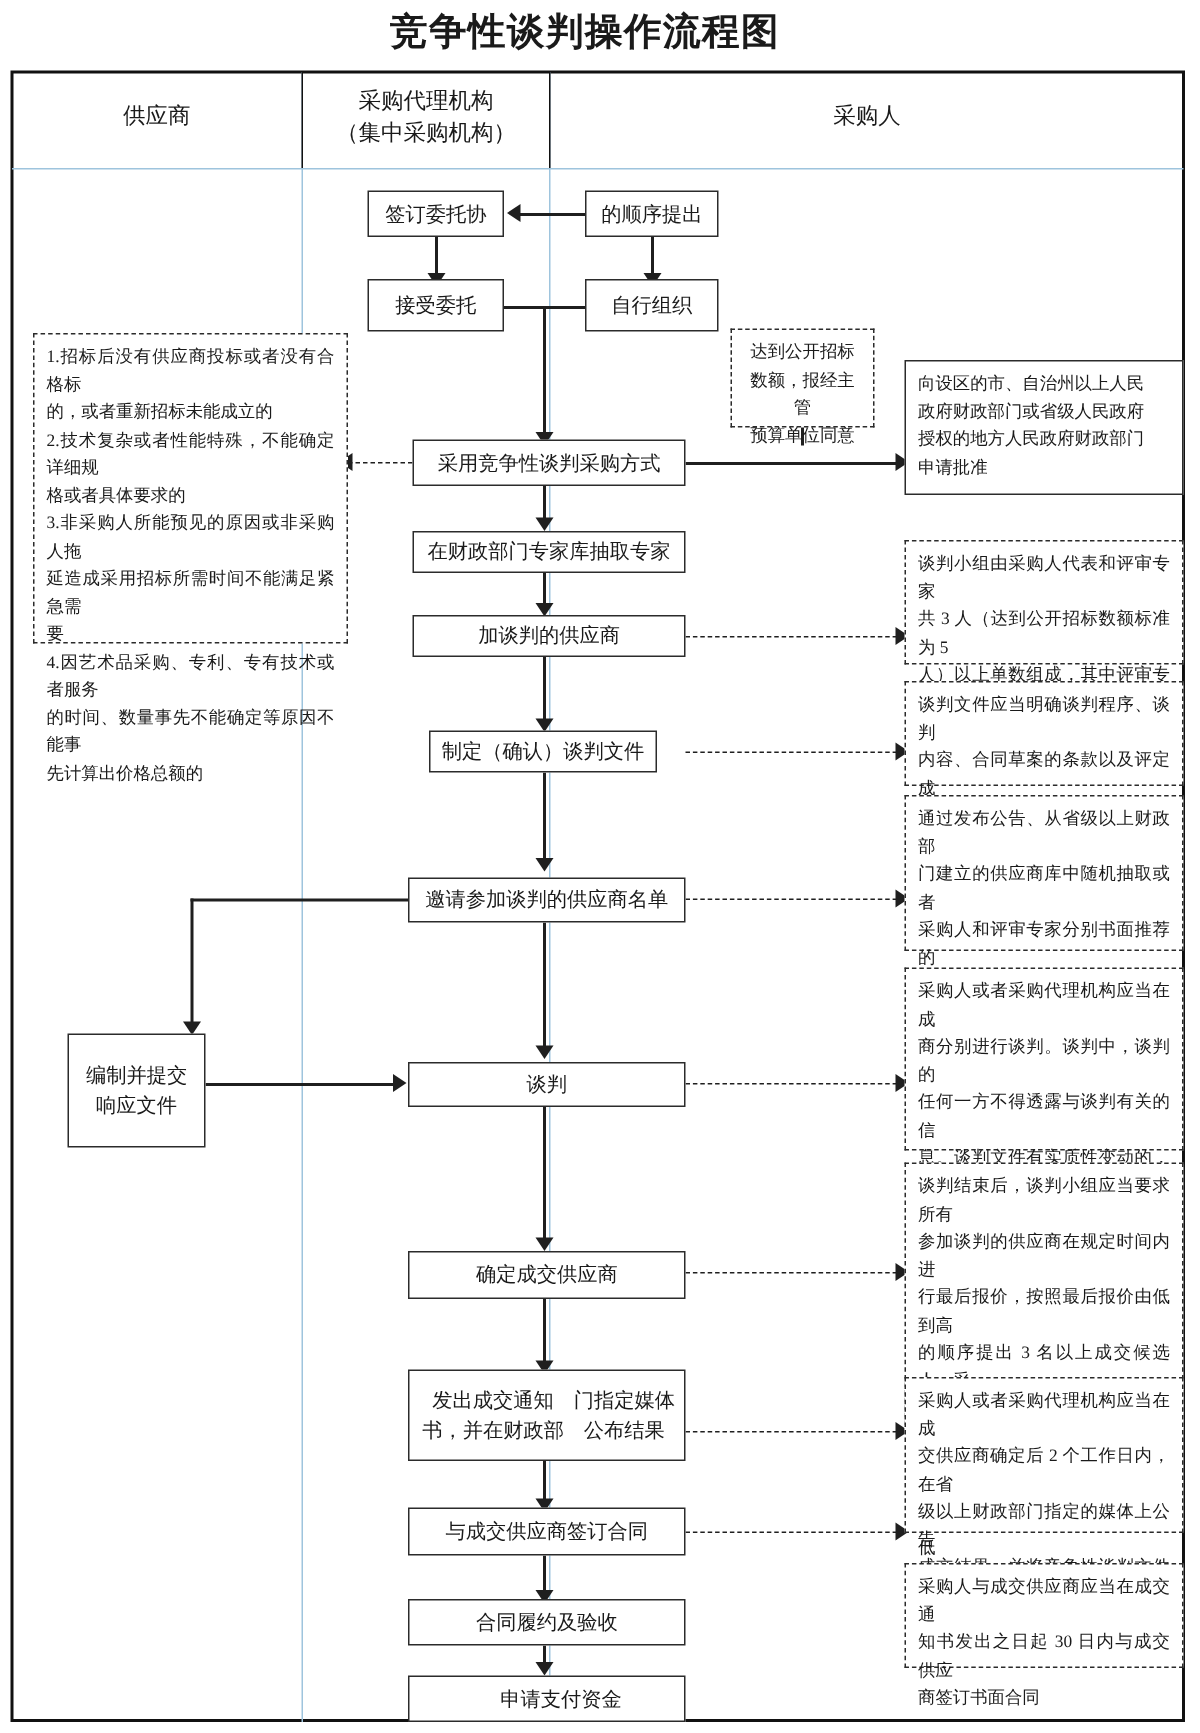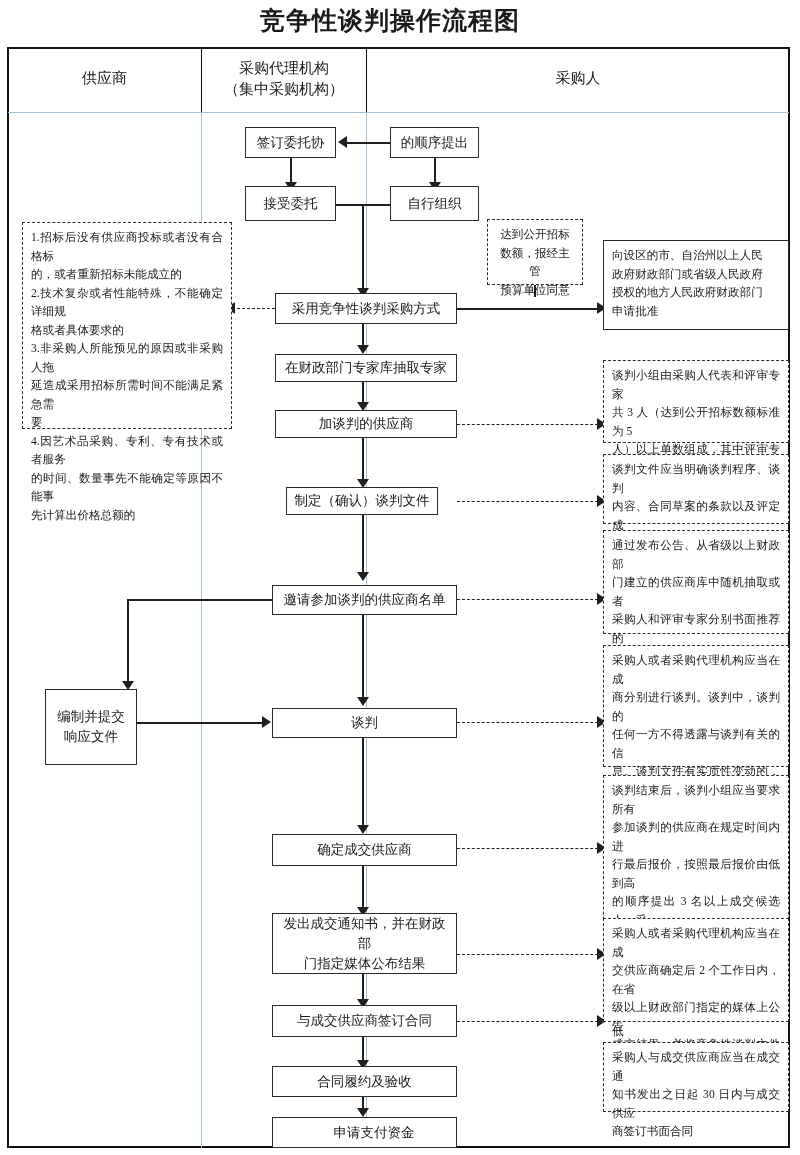--- a/index.html
+++ b/index.html
@@ -249,21 +249,21 @@
 
   <div class="node" style="left:45px; top:689px; width:92px; height:76px; flex-direction:column;">
     <span>编制并提交</span>
     <span>响应文件</span>
   </div>
 
   <div class="node" style="left:272px; top:708px; width:185px; height:30px;">谈判</div>
 
   <div class="node" style="left:272px; top:834px; width:185px; height:32px;">确定成交供应商</div>
 
-  <div class="node" style="left:272px; top:913px; width:185px; height:61px; flex-direction:column;">
+  <div class="node" style="left:272px; top:913px; width:185px; height:61px; ">
     <span>发出成交通知书，并在财政部</span>
     <span>门指定媒体公布结果</span>
   </div>
 
   <div class="node" style="left:272px; top:1005px; width:185px; height:32px;">与成交供应商签订合同</div>
 
   <div class="node" style="left:272px; top:1066px; width:185px; height:31px;">合同履约及验收</div>
 
   <div class="node" style="left:272px; top:1117px; width:185px; height:31px;padding-left:23px;">申请支付资金</div>
 

